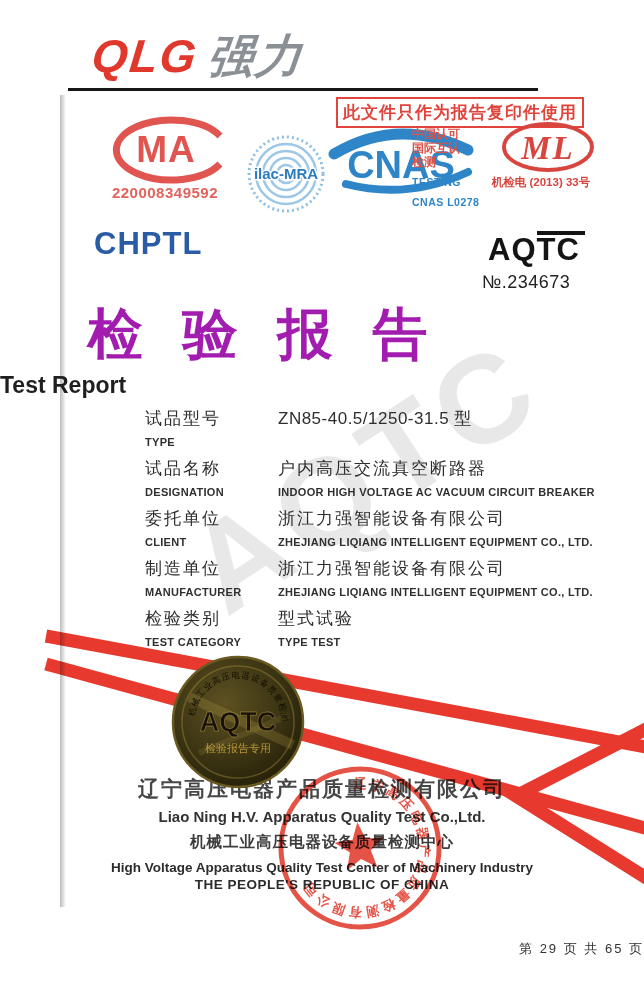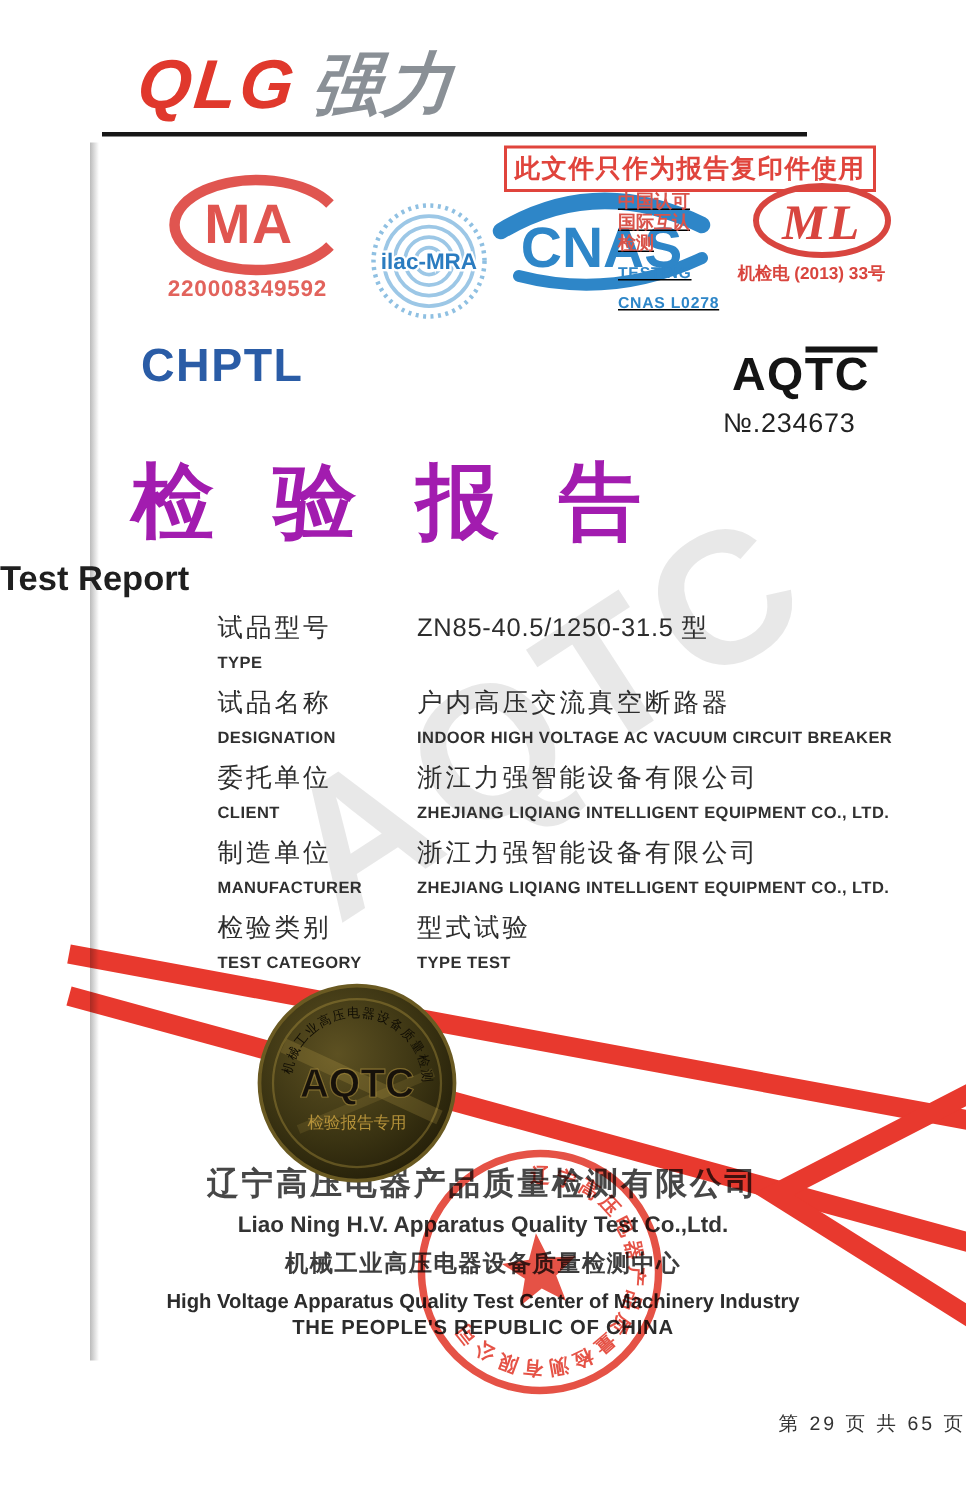--- a/index.html
+++ b/index.html
@@ -26,21 +26,21 @@
   
   .notice { left:336px; top:97px; border:2px solid #e0443c; color:#e0443c;
     font-size:17px; font-weight:bold; padding:2px 5px; letter-spacing:1px; white-space:nowrap; }
 
   
   .cma { left:106px; top:116px; }
   .cma-number { left:98px; top:184px; width:120px; text-align:right;
     color:#e2635c; font-size:15px; font-weight:bold; letter-spacing:.5px; }
   .ilac { left:246px; top:134px; }
   .cnas { left:326px; top:126px; }
-  .cnas-col { left:412px; top:127px; line-height:14px; white-space:nowrap;text-decoration:underline; }
+  .cnas-col { left:412px; top:127px; line-height:14px; white-space:nowrap; }
   .cnas-col .cn { color:#d9534a; font-size:12px; font-weight:bold; }
   .cnas-col .en { color:#2e86c8; font-size:10.5px; font-weight:bold; letter-spacing:.5px; }
   .ml { left:500px; top:120px; }
   .ml-caption { left:486px; top:175px; width:110px; text-align:center;
     color:#d9453e; font-size:11.5px; font-weight:bold; white-space:nowrap; }
 
   
   .chptl { left:94px; top:226px; color:#2a5ca6; font-size:31px; font-weight:900; letter-spacing:1px; }
   .aqtc { left:488px; top:232px; color:#141414; font-size:31px; font-weight:900; letter-spacing:1px; white-space:nowrap; }
   .aqtc .tc { position:relative; display:inline-block; }

